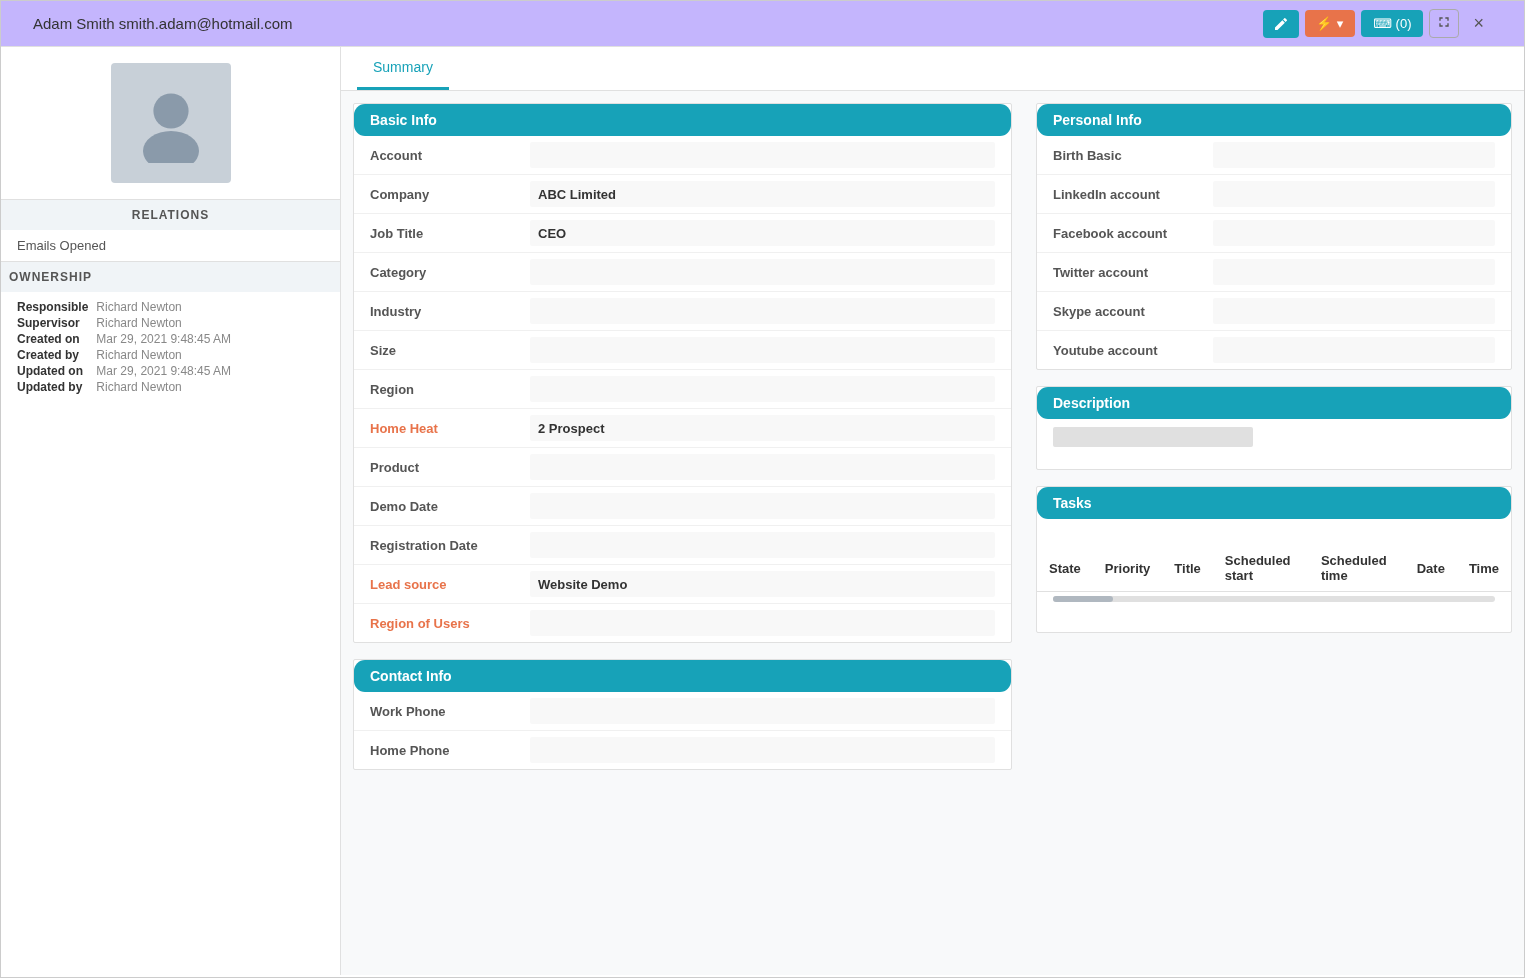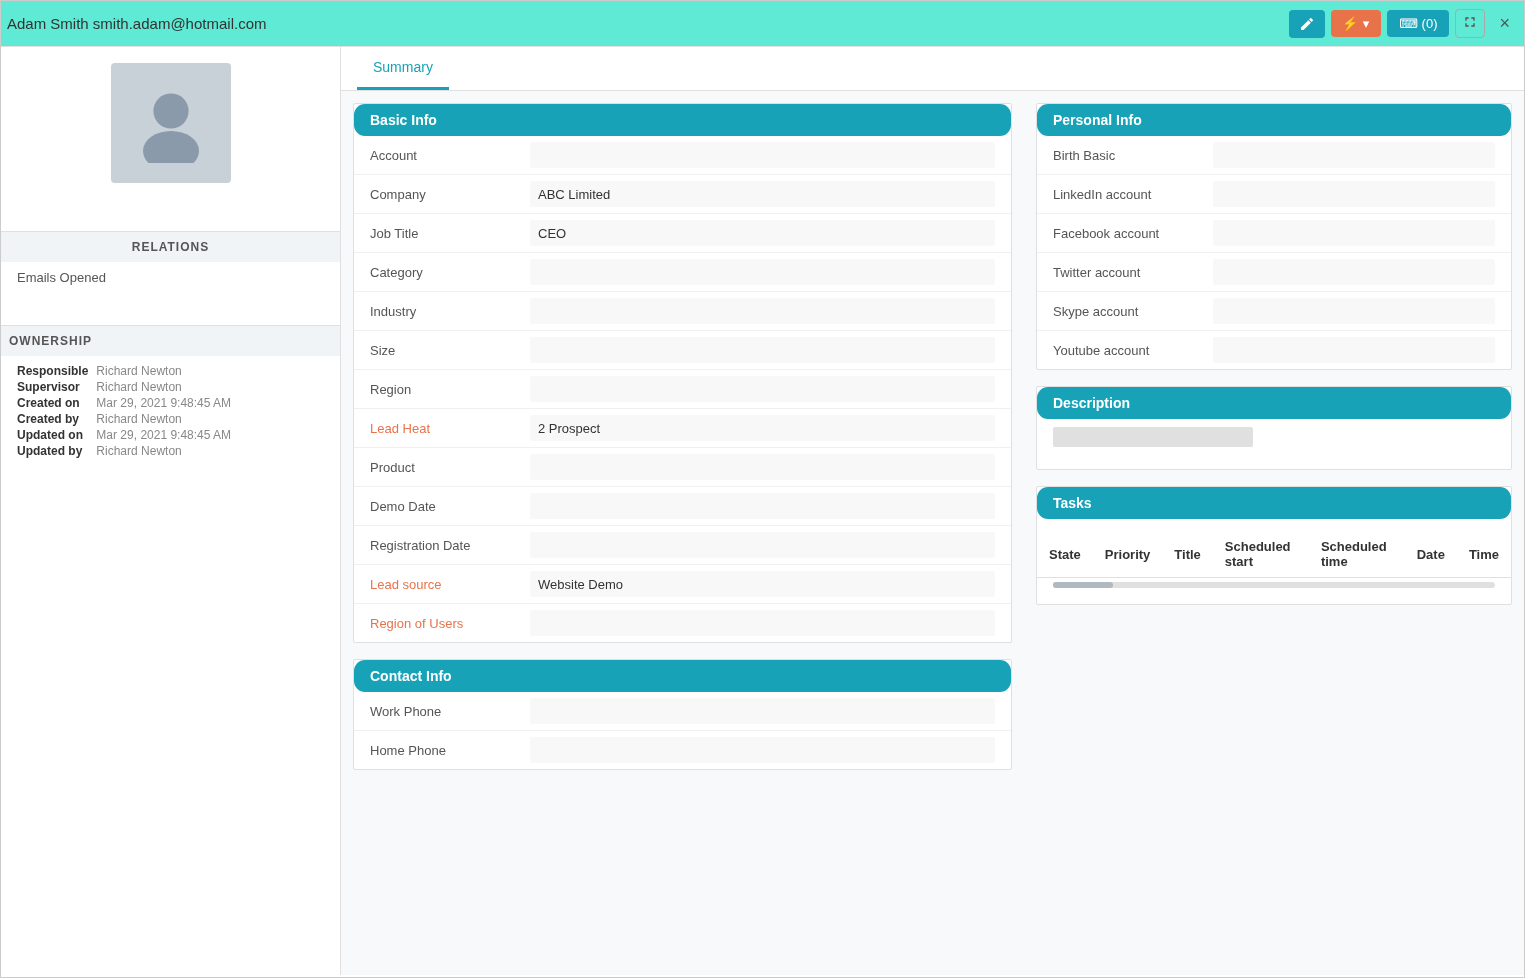--- a/index.html
+++ b/index.html
@@ -1,35 +1,35 @@
 <!DOCTYPE html>
 <html><head>
   <meta charset="utf-8">
   <style>
     * { box-sizing: border-box; margin: 0; padding: 0; }
     body { font-family: Arial, sans-serif; font-size: 13px; background: #f0f4f7; color: #333; }
 
     .window { width: 1525px; min-height: 978px; background: #fff; border: 1px solid #ccc; position: relative; }
 
     
-    .header { display: flex; align-items: center; padding: 8px 6px; border-bottom: 1px solid #e0e0e0; background: #5eead4; }
+    .header { display: flex; align-items: center; padding: 8px 32px; border-bottom: 1px solid #e0e0e0; background: #c4b5fd; }
     .header-title { font-size: 15px; font-weight: normal; color: #333; flex: 1; }
     .header-actions { display: flex; gap: 6px; align-items: center; }
     .btn-edit { background: #17a2b8; border: none; border-radius: 4px; padding: 6px 10px; cursor: pointer; display: flex; align-items: center; }
     .btn-edit svg { fill: #fff; width: 16px; height: 16px; }
     .btn-dropdown { background: #e8734a; border: none; border-radius: 4px; padding: 6px 12px; cursor: pointer; color: #fff; display: flex; align-items: center; gap: 4px; font-size: 13px; }
     .btn-chat { background: #17a2b8; border: none; border-radius: 4px; padding: 6px 12px; cursor: pointer; color: #fff; font-size: 13px; }
     .btn-expand { background: none; border: 1px solid #aaa; border-radius: 4px; padding: 4px 6px; cursor: pointer; }
     .btn-close { background: none; border: none; font-size: 18px; cursor: pointer; color: #555; padding: 4px 8px; }
 
     
     .body-layout { display: flex; height: calc(978px - 50px); }
 
     
-    .sidebar { width: 340px; border-right: 1px solid #e0e0e0; background: #fff; display: flex; flex-direction: column; align-items: center; padding-top: 16px; gap: 32px; }
+    .sidebar { width: 340px; border-right: 1px solid #e0e0e0; background: #fff; display: flex; flex-direction: column; align-items: center; padding-top: 16px; }
     .avatar-container { width: 120px; height: 120px; background: #c8d0d8; border-radius: 4px; display: flex; align-items: center; justify-content: center; margin-bottom: 16px; }
     .avatar-container svg { fill: #8a9aaa; width: 80px; height: 80px; }
 
     .sidebar-section { width: 100%; border-top: 1px solid #e0e0e0; }
     .sidebar-section-title { background: #f0f4f7; text-align: center; padding: 8px; font-size: 12px; font-weight: bold; color: #555; letter-spacing: 1px; text-transform: uppercase; }
     .sidebar-item { padding: 8px 16px; font-size: 13px; color: #555; }
 
     .ownership-section { width: 100%; border-top: 1px solid #e0e0e0; padding: 0; }
     .ownership-title { background: #f0f4f7; text-align: left; padding: 8px; font-size: 12px; font-weight: bold; color: #555; letter-spacing: 1px; text-transform: uppercase; }
     .ownership-grid { padding: 8px 16px; display: grid; grid-template-columns: auto 1fr; gap: 2px 8px; }
@@ -44,40 +44,40 @@
     .tab { padding: 12px 16px; cursor: pointer; font-size: 14px; color: #17a2b8; border-bottom: 3px solid #17a2b8; }
 
     
     .sections-row { display: flex; gap: 0; }
     .section-left { flex: 1; padding: 12px; }
     .section-right { width: 500px; padding: 12px; }
 
     
     .section-card { background: #fff; border: 1px solid #e0e0e0; margin-bottom: 16px; border-radius: 2px; }
     .section-header { background: #17a2b8; color: #fff; padding: 8px 16px; font-size: 14px; font-weight: bold; border-radius: 11px; }
-    .section-body { padding: 0; }
+    .section-body { padding: 0; font-weight: bold; }
 
     
     .form-row { display: flex; align-items: center; padding: 6px 16px; border-bottom: 1px solid #f0f0f0; min-height: 36px; }
     .form-row:last-child { border-bottom: none; }
     .form-label { width: 160px; font-size: 13px; color: #555; flex-shrink: 0; }
     .form-label.orange { color: #e8734a; }
     .form-value-text { flex: 1; padding: 4px 8px; font-size: 13px; color: #333; background: #f8f8f8; border-radius: 2px; min-height: 26px; display: flex; align-items: center; }
 
     
     .form-checkbox { width: 16px; height: 16px; border: 1px solid #aaa; background: #fff; display: inline-block; }
 
     
     .desc-area { padding: 8px 16px; min-height: 50px; }
     .desc-bar { background: #e0e0e0; height: 20px; width: 200px; border-radius: 2px; }
 
     
     .tasks-table { width: 100%; border-collapse: collapse; }
     .tasks-table th { padding: 8px 12px; text-align: left; font-size: 13px; font-weight: bold; color: #333; border-bottom: 1px solid #e0e0e0; }
-    .tasks-scroll { padding: 12px 0; }
+    .tasks-scroll { padding: 26px 0; }
     .tasks-scrollbar { height: 6px; background: #e0e0e0; margin: 4px 16px; border-radius: 3px; }
     .tasks-scrollbar-thumb { height: 6px; width: 60px; background: #b0b8c0; border-radius: 3px; }
   </style>
 </head>
 <body>
 
 <div class="window">
 
   <div class="header">
     <span class="header-title">Adam Smith smith.adam@hotmail.com</span>
@@ -177,21 +177,21 @@
               </div>
               <div class="form-row">
                 <span class="form-label">Size</span>
                 <span class="form-value-text"></span>
               </div>
               <div class="form-row">
                 <span class="form-label">Region</span>
                 <span class="form-value-text"></span>
               </div>
               <div class="form-row">
-                <span class="form-label orange">Lead Heat</span>
+                <span class="form-label orange">Home Heat</span>
                 <span class="form-value-text">2 Prospect</span>
               </div>
               <div class="form-row">
                 <span class="form-label">Product</span>
                 <span class="form-value-text"></span>
               </div>
               <div class="form-row">
                 <span class="form-label">Demo Date</span>
                 <span class="form-value-text"></span>
               </div>

